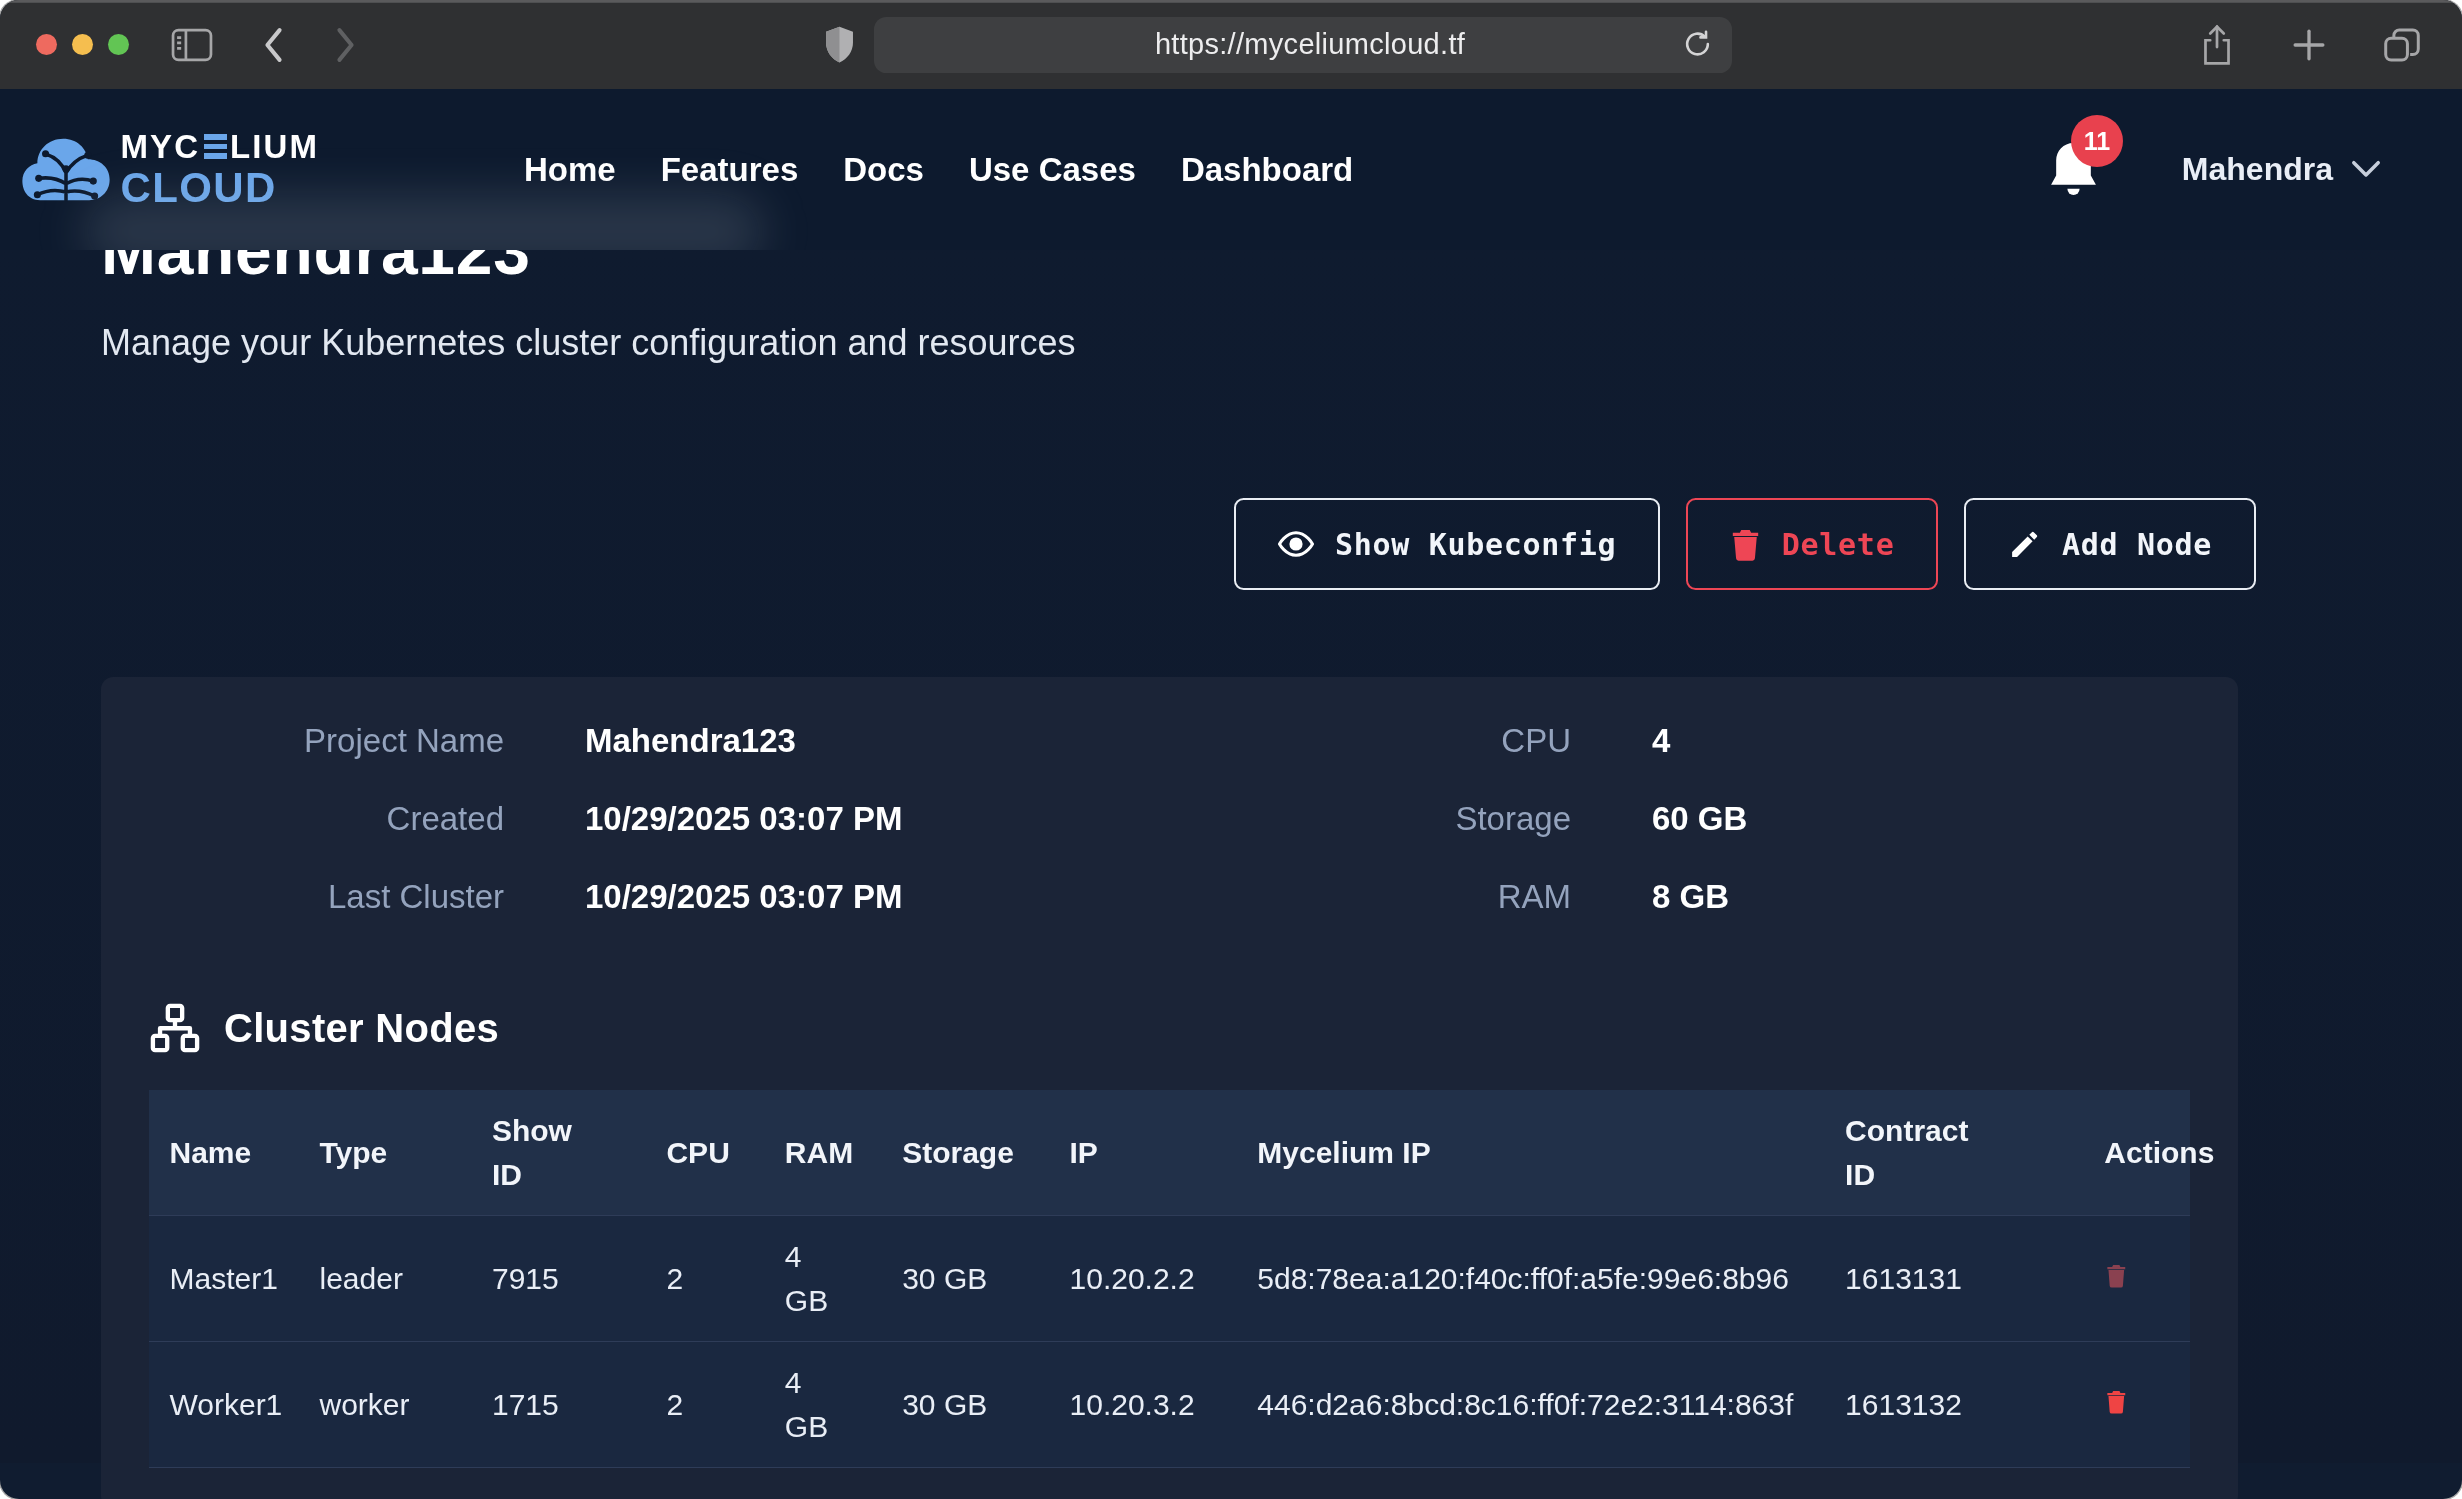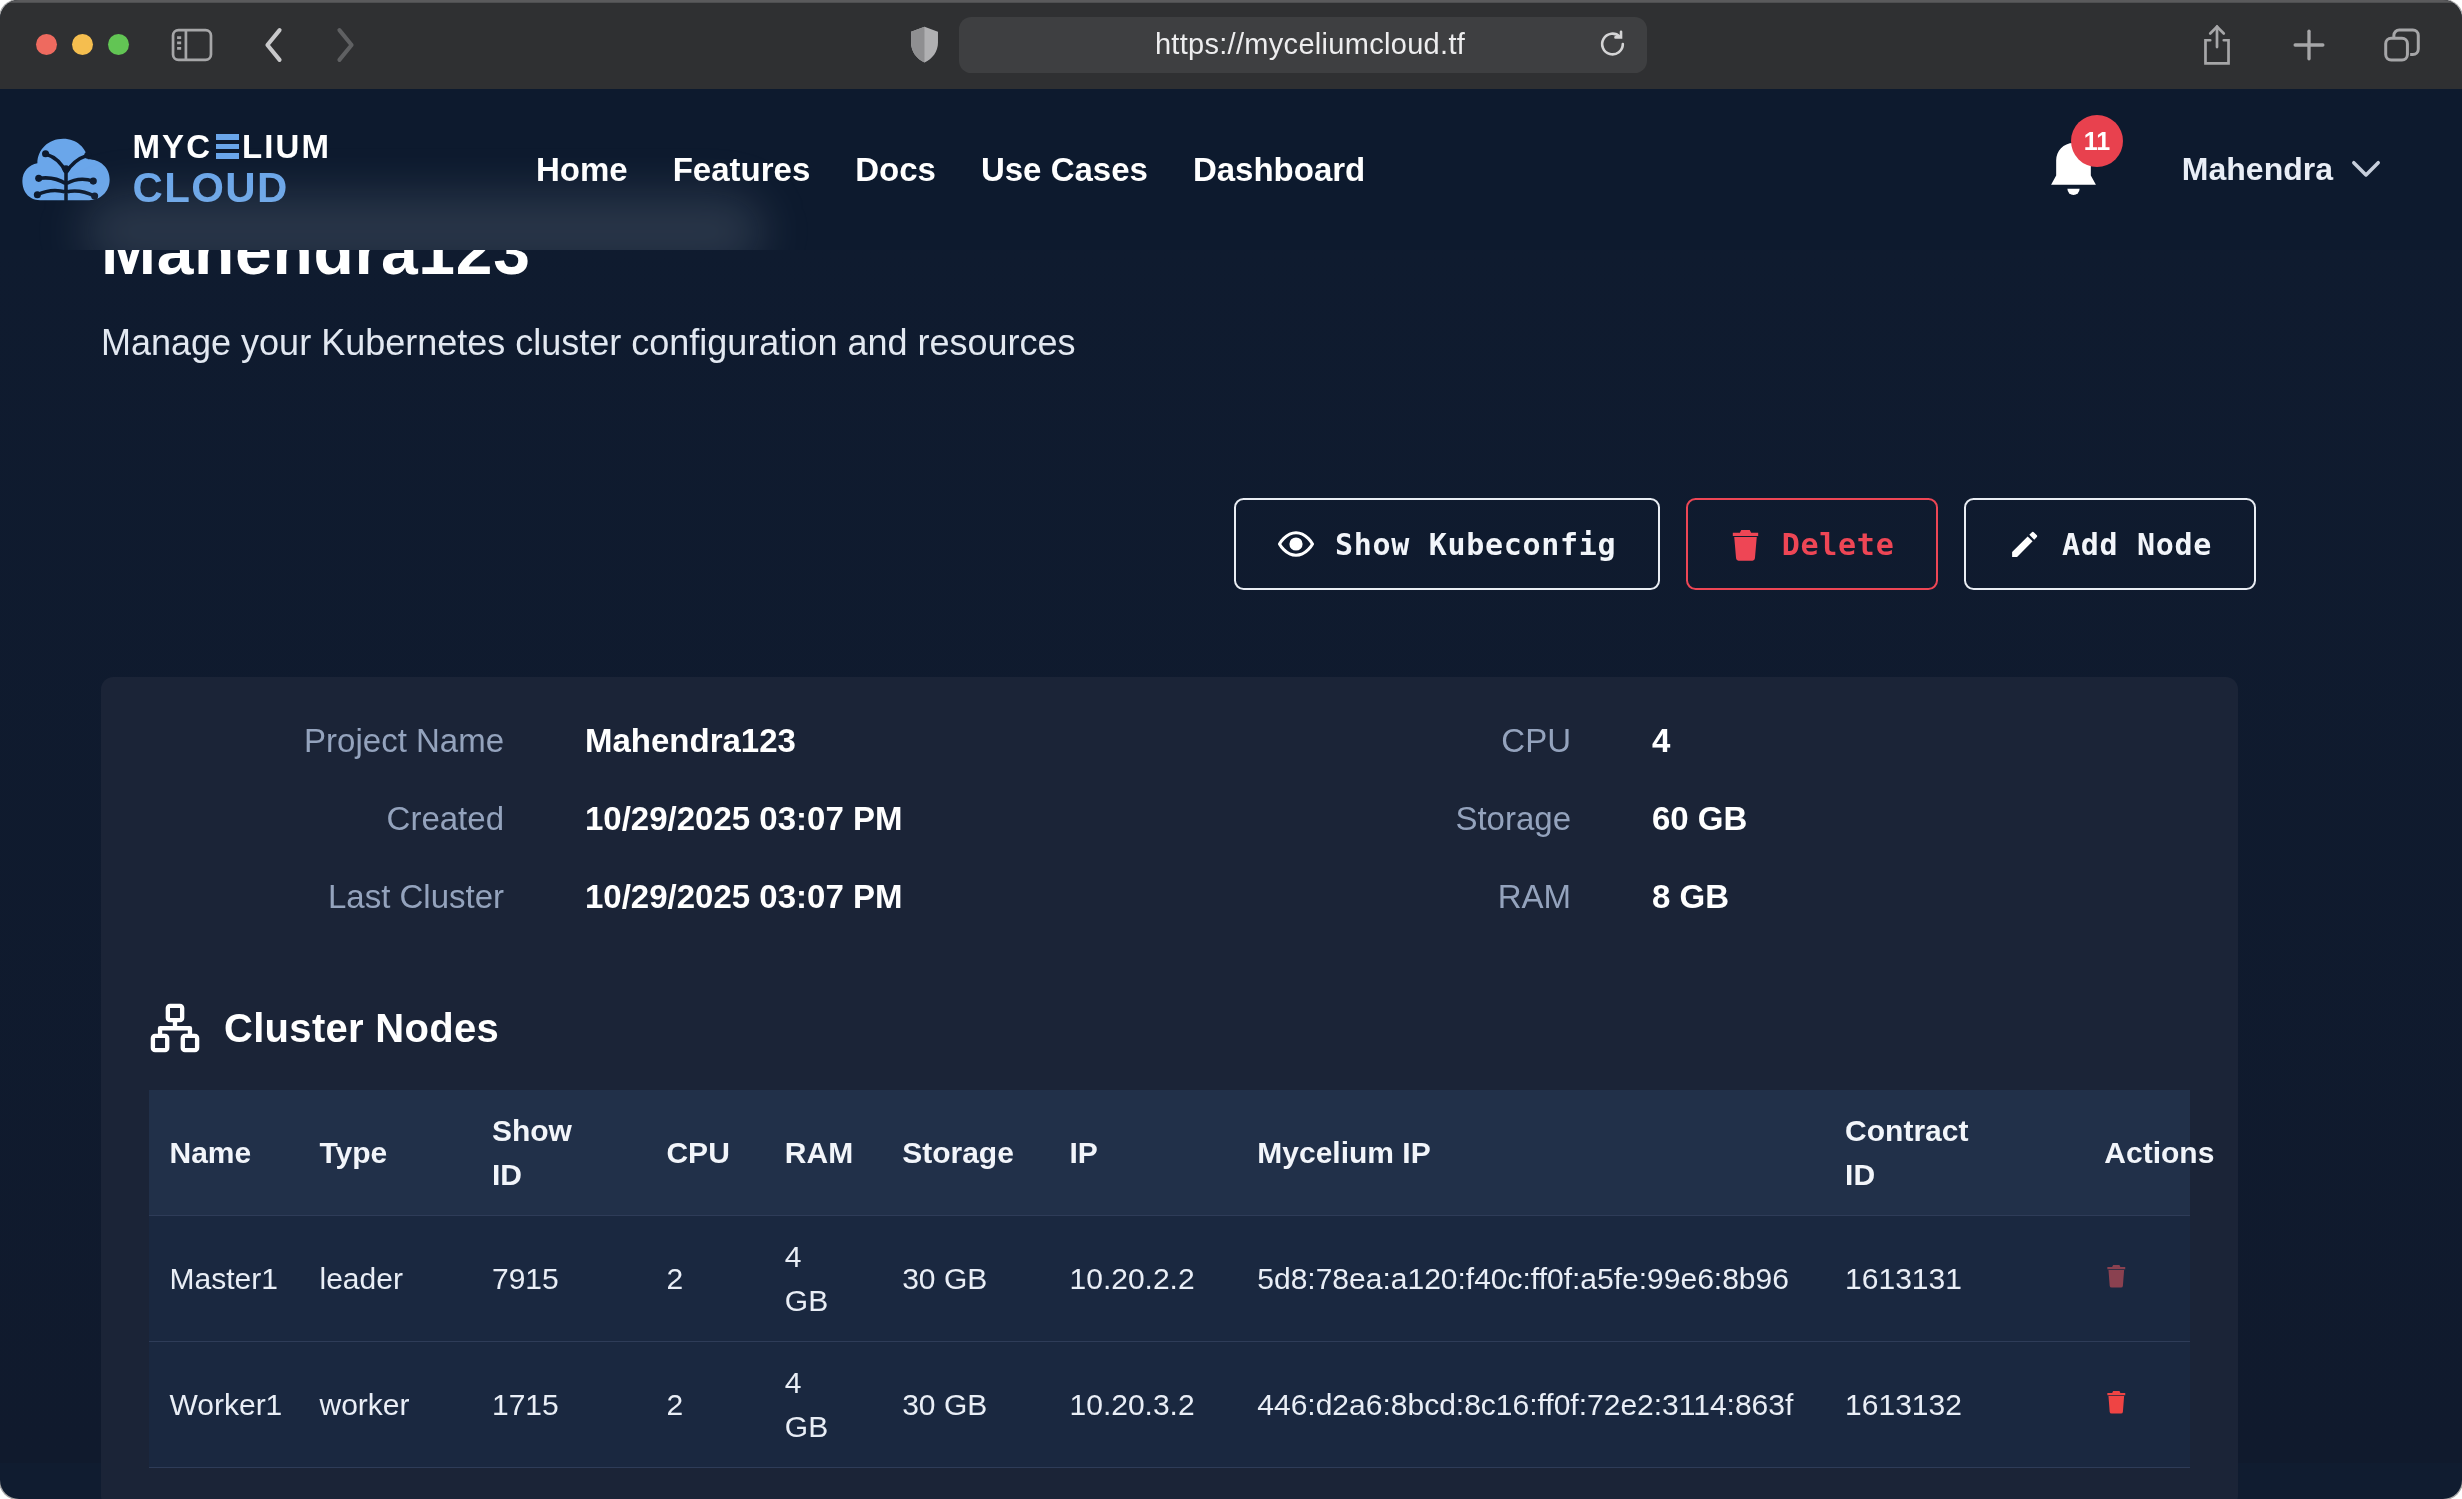--- a/index.html
+++ b/index.html
@@ -23,37 +23,37 @@
   .traffic { display:flex; gap:15px; align-items:center; }
   .light { width:21px; height:21px; border-radius:50%; }
   .light.red{ background:#ee6a5f; } .light.yellow{ background:#f5be4f; } .light.green{ background:#62c554; }
   .chrome-icons { display:flex; align-items:center; gap:49px; margin-left:42px; }
   .cicon { color:#a6a6a8; display:flex; align-items:center; }
   .cicon svg { display:block; }
   .cicon.dim { color:#5f6062; }
   .chrome-mid { flex:1; display:flex; align-items:center; justify-content:center; gap:19px; }
   .shield { color:#aeaeb0; }
   .urlbar {
-    width:688px; height:56px; background:#3e3f41; border-radius:12.3px;
+    width:858px; height:56px; background:#3e3f41; border-radius:12.3px;
     display:flex; align-items:center; justify-content:center; position:relative;padding-left:14px;
   }
   .urlbar .url-text { color:#ededee; font-size:29px; letter-spacing:0.3px; }
   .reload { position:absolute; right:19px; top:50%; transform:translateY(-50%); color:#d4d4d5; }
   .chrome-right { display:flex; align-items:center; gap:56px; color:#b6b6b8; }
 
   
   .site-header {
     position:relative; z-index:5; height:161px; background:#0d1a2e;
     display:flex; align-items:center; padding:0 81px 0 20.5px; overflow:hidden;
   }
   .title-smear {
     position:absolute; left:82px; bottom:-19px; width:683px; height:75px;
     background:rgba(186,198,214,.16); border-radius:41px; filter:blur(23px);
   }
-  .logo { display:flex; align-items:center; gap:22px; margin-right:205px; }
+  .logo { display:flex; align-items:center; gap:10px; margin-right:205px; }
   .logo-cloud { width:90px; height:75px; }
   .brand { line-height:1; }
   .brand-top { display:flex; align-items:center; color:#ffffff; font-weight:700; font-size:33px; letter-spacing:2.1px; }
   .brand-e { display:inline-flex; flex-direction:column; gap:4.1px; margin:0 3.4px; }
   .brand-e i { display:block; width:23px; height:5.5px; background:var(--accent); }
   .brand-bottom { color:var(--accent); font-weight:700; font-size:42px; letter-spacing:1.4px; margin-top:4.1px; }
   .main-nav { display:flex; gap:45px; align-items:center; }
   .nav-link { color:#ffffff; font-size:33px; font-weight:700; text-decoration:none; cursor:pointer; }
   .header-right { margin-left:auto; display:flex; align-items:center; gap:82px; }
   .bell-wrap { position:relative; width:53px; height:63px; }

